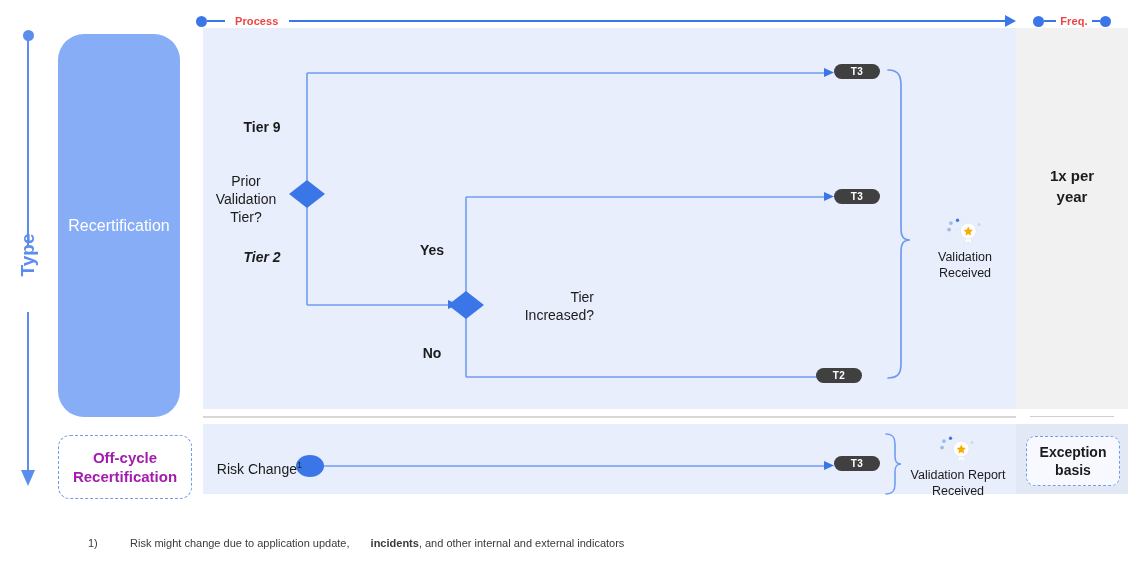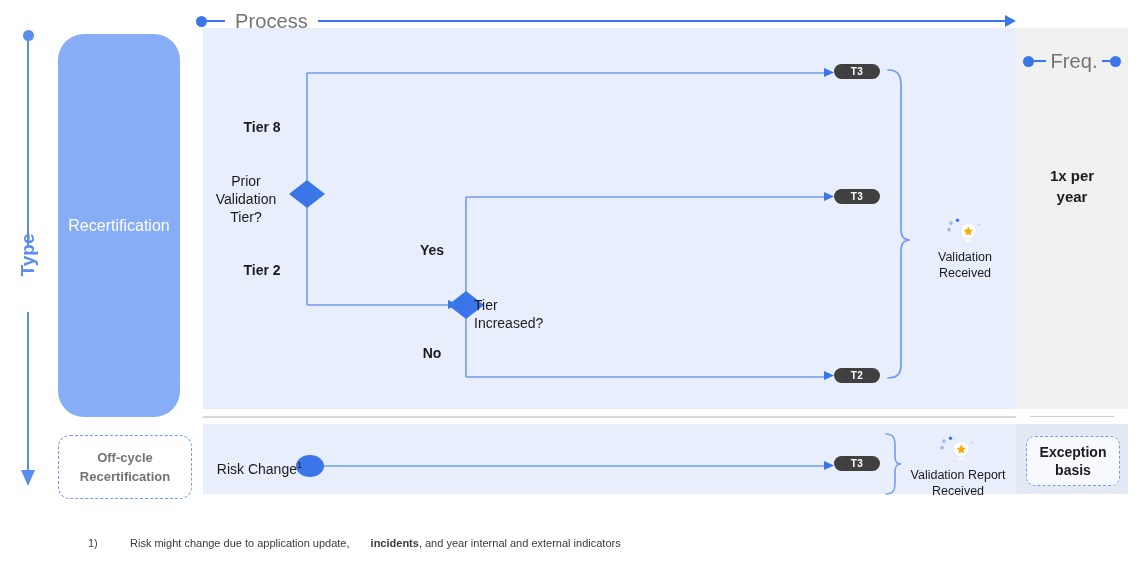--- a/index.html
+++ b/index.html
@@ -19,58 +19,58 @@
 
   
   #sep-process{left:203px;top:416px;width:813px;height:2px;background:#d8d8d8;}
   #sep-freq{left:1030px;top:416px;width:84px;height:1px;background:#cfcfcf;}
 
   
   #process-axis{left:196px;top:12px;width:820px;height:18px;}
   #freq-axis{left:1016px;top:12px;width:112px;height:18px;}
   .axis-dot{width:11px;height:11px;border-radius:50%;background:#3b76e8;}
   .axis-line{height:2px;background:#3b76e8;}
-  .axis-label{color:#737373;font-size:20px;font-weight:400;letter-spacing:.1px;white-space:nowrap;}
+  .axis-label{color:#ef4444;font-size:11px;font-weight:700;letter-spacing:.1px;white-space:nowrap;}
 
   
   #type-axis{left:14px;top:30px;width:28px;height:462px;}
   #type-dot{left:9px;top:0;width:11px;height:11px;border-radius:50%;background:#5b8def;}
   #type-line-a{left:13px;top:9px;width:2px;height:207px;background:#5b8def;}
   #type-line-b{left:13px;top:282px;width:2px;height:162px;background:#5b8def;}
   #type-arrow{left:7px;top:440px;width:0;height:0;border-left:7px solid transparent;border-right:7px solid transparent;border-top:16px solid #5b8def;}
   #type-label{left:-20px;top:214px;width:68px;text-align:center;color:#5b8def;font-size:19px;font-weight:700;
     transform:rotate(-90deg);transform-origin:center center;}
 
   
   #recert-card{left:58px;top:34px;width:122px;height:383px;background:#87adf7;border-radius:26px;}
   #recert-card-label{position:absolute;left:0;top:0;width:100%;height:100%;display:flex;align-items:center;justify-content:center;
     color:#ffffff;font-size:16px;text-align:center;padding:0 6px;box-sizing:border-box;}
   #offcycle-card{left:58px;top:435px;width:132px;height:62px;border:1.6px dashed #6f9cf2;border-radius:12px;background:#ffffff;
     display:flex;align-items:center;justify-content:center;}
-  #offcycle-card-label{color:#737373;font-size:13px;font-weight:700;text-align:center;line-height:19px;}
+  #offcycle-card-label{color:#a21caf;font-size:15px;font-weight:700;text-align:center;line-height:19px;}
 
   
   .flow-label{color:#1b1b1b;font-size:14px;line-height:18px;text-align:center;white-space:pre-line;}
   .flow-label.bold{font-weight:700;}
 
   #lbl-tier3{left:222px;top:118px;width:80px;}
-  #lbl-tier2{left:222px;top:261px;width:80px;}
+  #lbl-tier2{left:222px;top:248px;width:80px;font-style:italic;}
   #lbl-prior{left:196px;top:172px;width:100px;}
   #lbl-yes{left:392px;top:216px;width:80px;margin-top:25px;}
   #lbl-no{left:392px;top:344px;width:80px;}
-  #lbl-tierinc{left:474px;top:296px;width:120px;text-align:left;}
+  #lbl-tierinc{left:474px;top:288px;width:120px;text-align:right;}
   #lbl-riskchange{left:208px;top:456px;width:86px;text-align:right;margin-left:8px;}
   #lbl-riskchange sup{font-size:9px;}
 
   
   .tier-badge{height:15px;border-radius:8px;background:#404040;color:#fff;font-size:10px;font-weight:700;
     display:flex;align-items:center;justify-content:center;letter-spacing:.4px;}
   #badge-t3-top{left:834px;top:64px;width:46px;}
   #badge-t3-mid{left:834px;top:189px;width:46px;}
-  #badge-t2-bot{left:834px;top:368px;width:46px;}
+  #badge-t2-bot{left:816px;top:368px;width:46px;}
   #badge-t3-off{left:834px;top:456px;width:46px;}
 
   
   .outcome{text-align:center;}
   .outcome-label{color:#1b1b1b;font-size:12.5px;line-height:16px;white-space:pre-line;}
   #outcome-main{left:910px;top:216px;width:110px;}
   #outcome-off{left:898px;top:434px;width:120px;}
   .cert-icon{width:42px;height:30px;margin:0 auto 3px;display:block;}
 
   
@@ -97,21 +97,21 @@
 <div class="abs" id="sep-freq"></div>
 
 <div class="abs" id="process-axis" style="display:flex;align-items:center;">
   <div class="axis-dot"></div>
   <div class="axis-line" style="width:18px;"></div>
   <div class="axis-label" style="margin:0 10px;">Process</div>
   <div class="axis-line" style="flex:1;"></div>
   <div style="width:0;height:0;border-top:6px solid transparent;border-bottom:6px solid transparent;border-left:11px solid #3b76e8;"></div>
 </div>
 
-<div class="abs" id="freq-axis" style="display:flex;align-items:center;justify-content:center;margin-top:40px;">
+<div class="abs" id="freq-axis" style="display:flex;align-items:center;justify-content:center;">
   <div class="axis-dot"></div>
   <div class="axis-line" style="width:12px;"></div>
   <div class="axis-label" style="margin:0 4px;">Freq.</div>
   <div class="axis-line" style="width:8px;"></div>
   <div class="axis-dot"></div>
 </div>
 
 <div class="abs" id="type-axis">
   <div class="abs" id="type-dot"></div>
   <div class="abs" id="type-line-a"></div>
@@ -155,21 +155,21 @@
            C903,240 901,244 901,252 L901,363 C901,371 900,378 888,378" stroke="#6f9cf2" stroke-width="1.7" fill="none" stroke-linecap="round"></path>
 
   <path d="M320,466 L824,466" stroke="#6f9cf2" stroke-width="1.6" fill="none"></path>
   <polygon points="824,461 834,465.5 824,470" fill="#3b76e8"></polygon>
   <ellipse cx="310" cy="466" rx="14" ry="11" fill="#3b76e8"></ellipse>
 
   <path d="M886,434 C894,434 895,439 895,444 L895,456 C895,461 896,464 901,464
            C896,464 895,467 895,472 L895,484 C895,489 894,494 886,494" stroke="#6f9cf2" stroke-width="1.6" fill="none" stroke-linecap="round"></path>
 </svg>
 
-<div class="abs flow-label bold" id="lbl-tier3">Tier 8</div>
+<div class="abs flow-label bold" id="lbl-tier3">Tier 9</div>
 <div class="abs flow-label bold" id="lbl-tier2">Tier 2</div>
 <div class="abs flow-label" id="lbl-prior">Prior
 Validation
 Tier?</div>
 <div class="abs flow-label bold" id="lbl-yes">Yes</div>
 <div class="abs flow-label bold" id="lbl-no">No</div>
 <div class="abs flow-label" id="lbl-tierinc">Tier
 Increased?</div>
 <div class="abs flow-label" id="lbl-riskchange"><span>Risk Change</span><sup>1</sup></div>
 
@@ -213,14 +213,14 @@
 </div>
 
 <div class="abs" id="freq-main-val">1x per
 year</div>
 <div class="abs" id="freq-off-box">
   <div id="freq-off-val">Exception
 basis</div>
 </div>
 
 <div class="abs" id="footnote">
-  <span class="fn-num">1)</span><span>Risk might change due to application update, </span><b>incidents</b><span>, and year internal and external indicators</span>
+  <span class="fn-num">1)</span><span>Risk might change due to application update, </span><b>incidents</b><span>, and other internal and external indicators</span>
 </div>
 
 </body></html>

